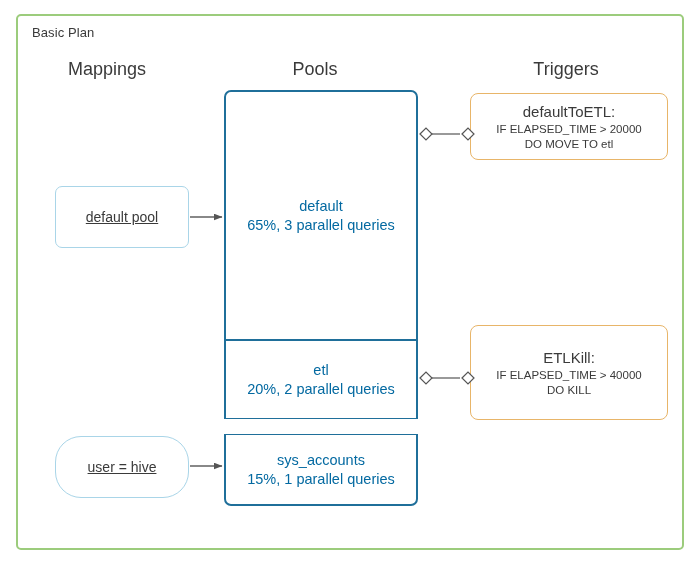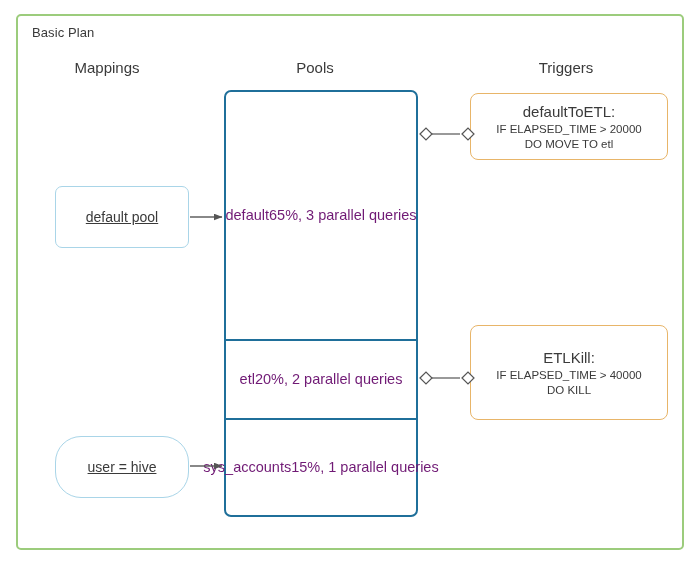--- a/index.html
+++ b/index.html
@@ -42,21 +42,21 @@
     font-size: 13px;
     color: #3a3a3a;
     letter-spacing: 0.1px;
     white-space: nowrap;
   }
 
   
   .col-header {
     position: absolute;
     top: 59px;
-    font-size: 15px;
+    font-size: 18px;
     color: #3a3a3a;
     text-align: center;
     white-space: nowrap;
   }
   .col-header.mappings { left: 37px;  width: 140px; }
   .col-header.pools    { left: 245px; width: 140px; }
   .col-header.triggers { left: 496px; width: 140px; }
 
   
   .mapping-box {
@@ -85,41 +85,42 @@
     top: 90px;
     width: 194px;
   }
   .pool-box {
     position: relative;
     box-sizing: border-box;
     width: 194px;
     border: 2px solid #1f6f9a;
     background: #ffffff;
     display: flex;
-    flex-direction: row;
+    flex-direction: column;
     align-items: center;
     justify-content: center;
     text-align: center;
-    color: #701a75;
+    color: #0369a1;
   }
   .pool-box.p0 {
     height: 250px;
     border-radius: 7px 7px 0 0;
     border-bottom-width: 1px;
   }
   .pool-box.p1 {
     height: 79px;
     border-radius: 0;
     border-top-width: 1px;
     border-bottom-width: 1px;
   }
   .pool-box.p2 {
-    height: 98px;
+    height: 72px;
     border-radius: 0 0 7px 7px;
     border-top-width: 1px;
+    margin-top: 15px;
   }
   .pool-name {
     font-size: 14.5px;
     line-height: 19px;
     white-space: nowrap;
   }
   .pool-detail {
     font-size: 14.5px;
     line-height: 19px;
     white-space: nowrap;

